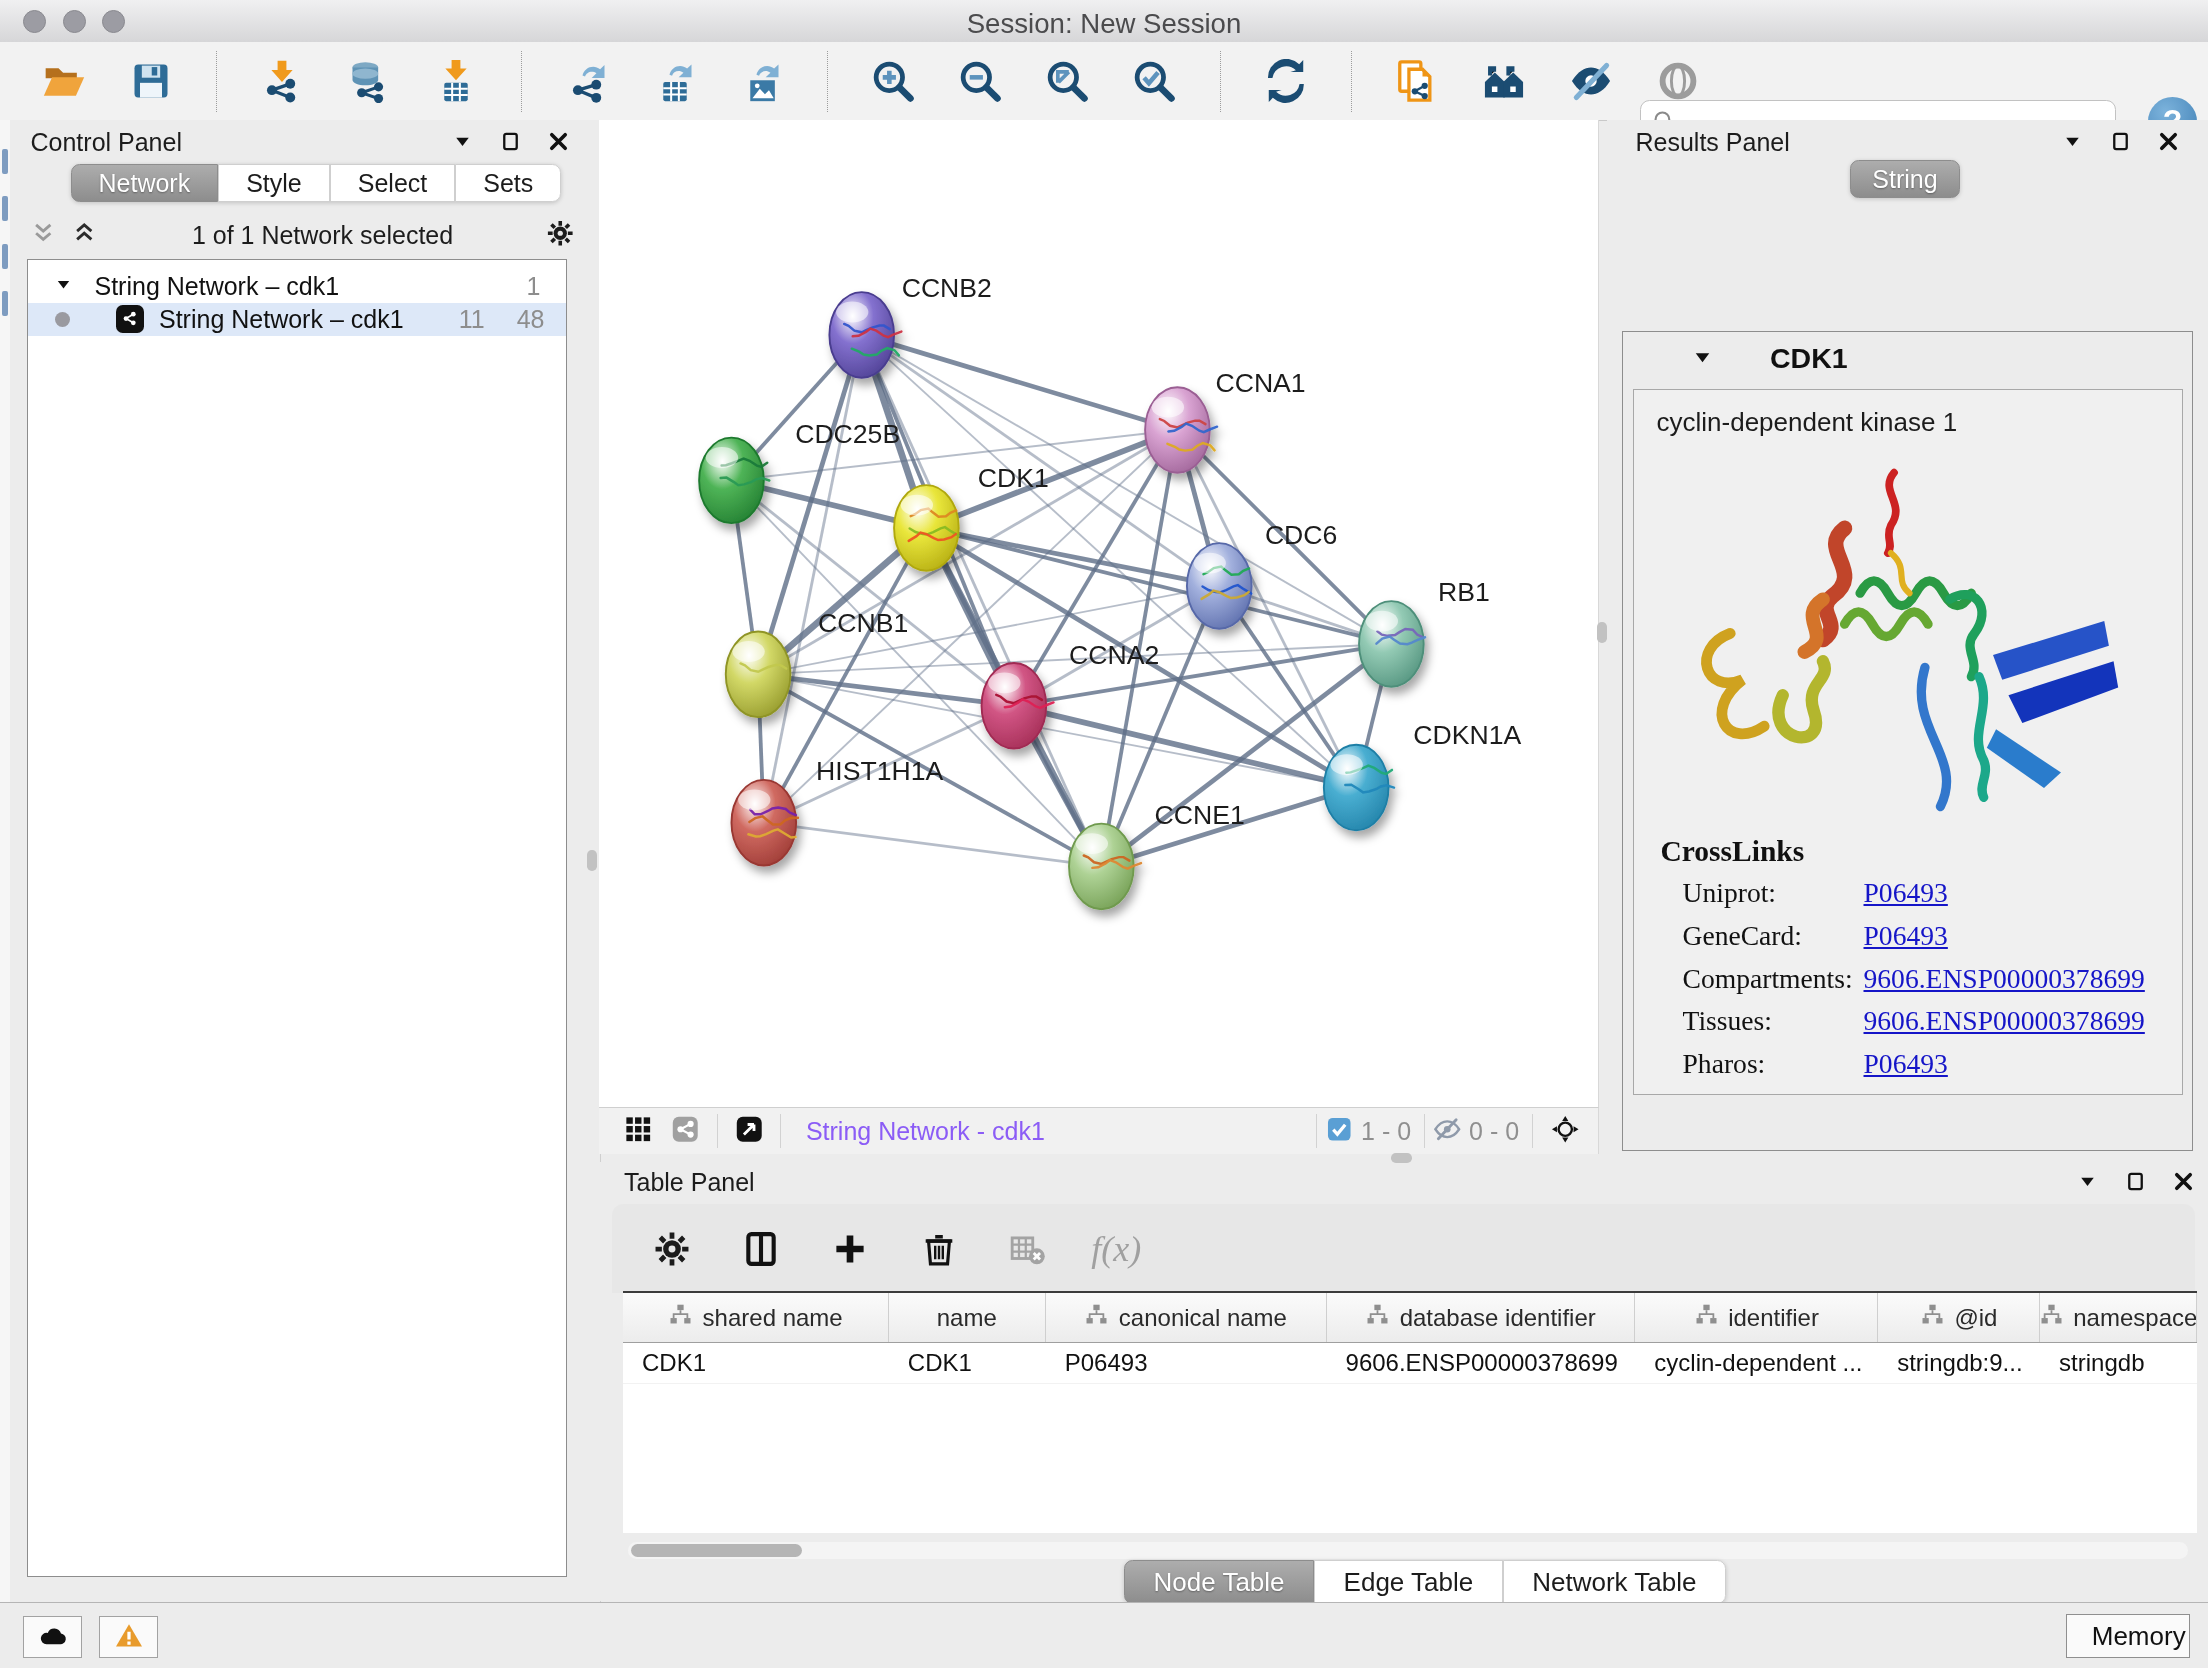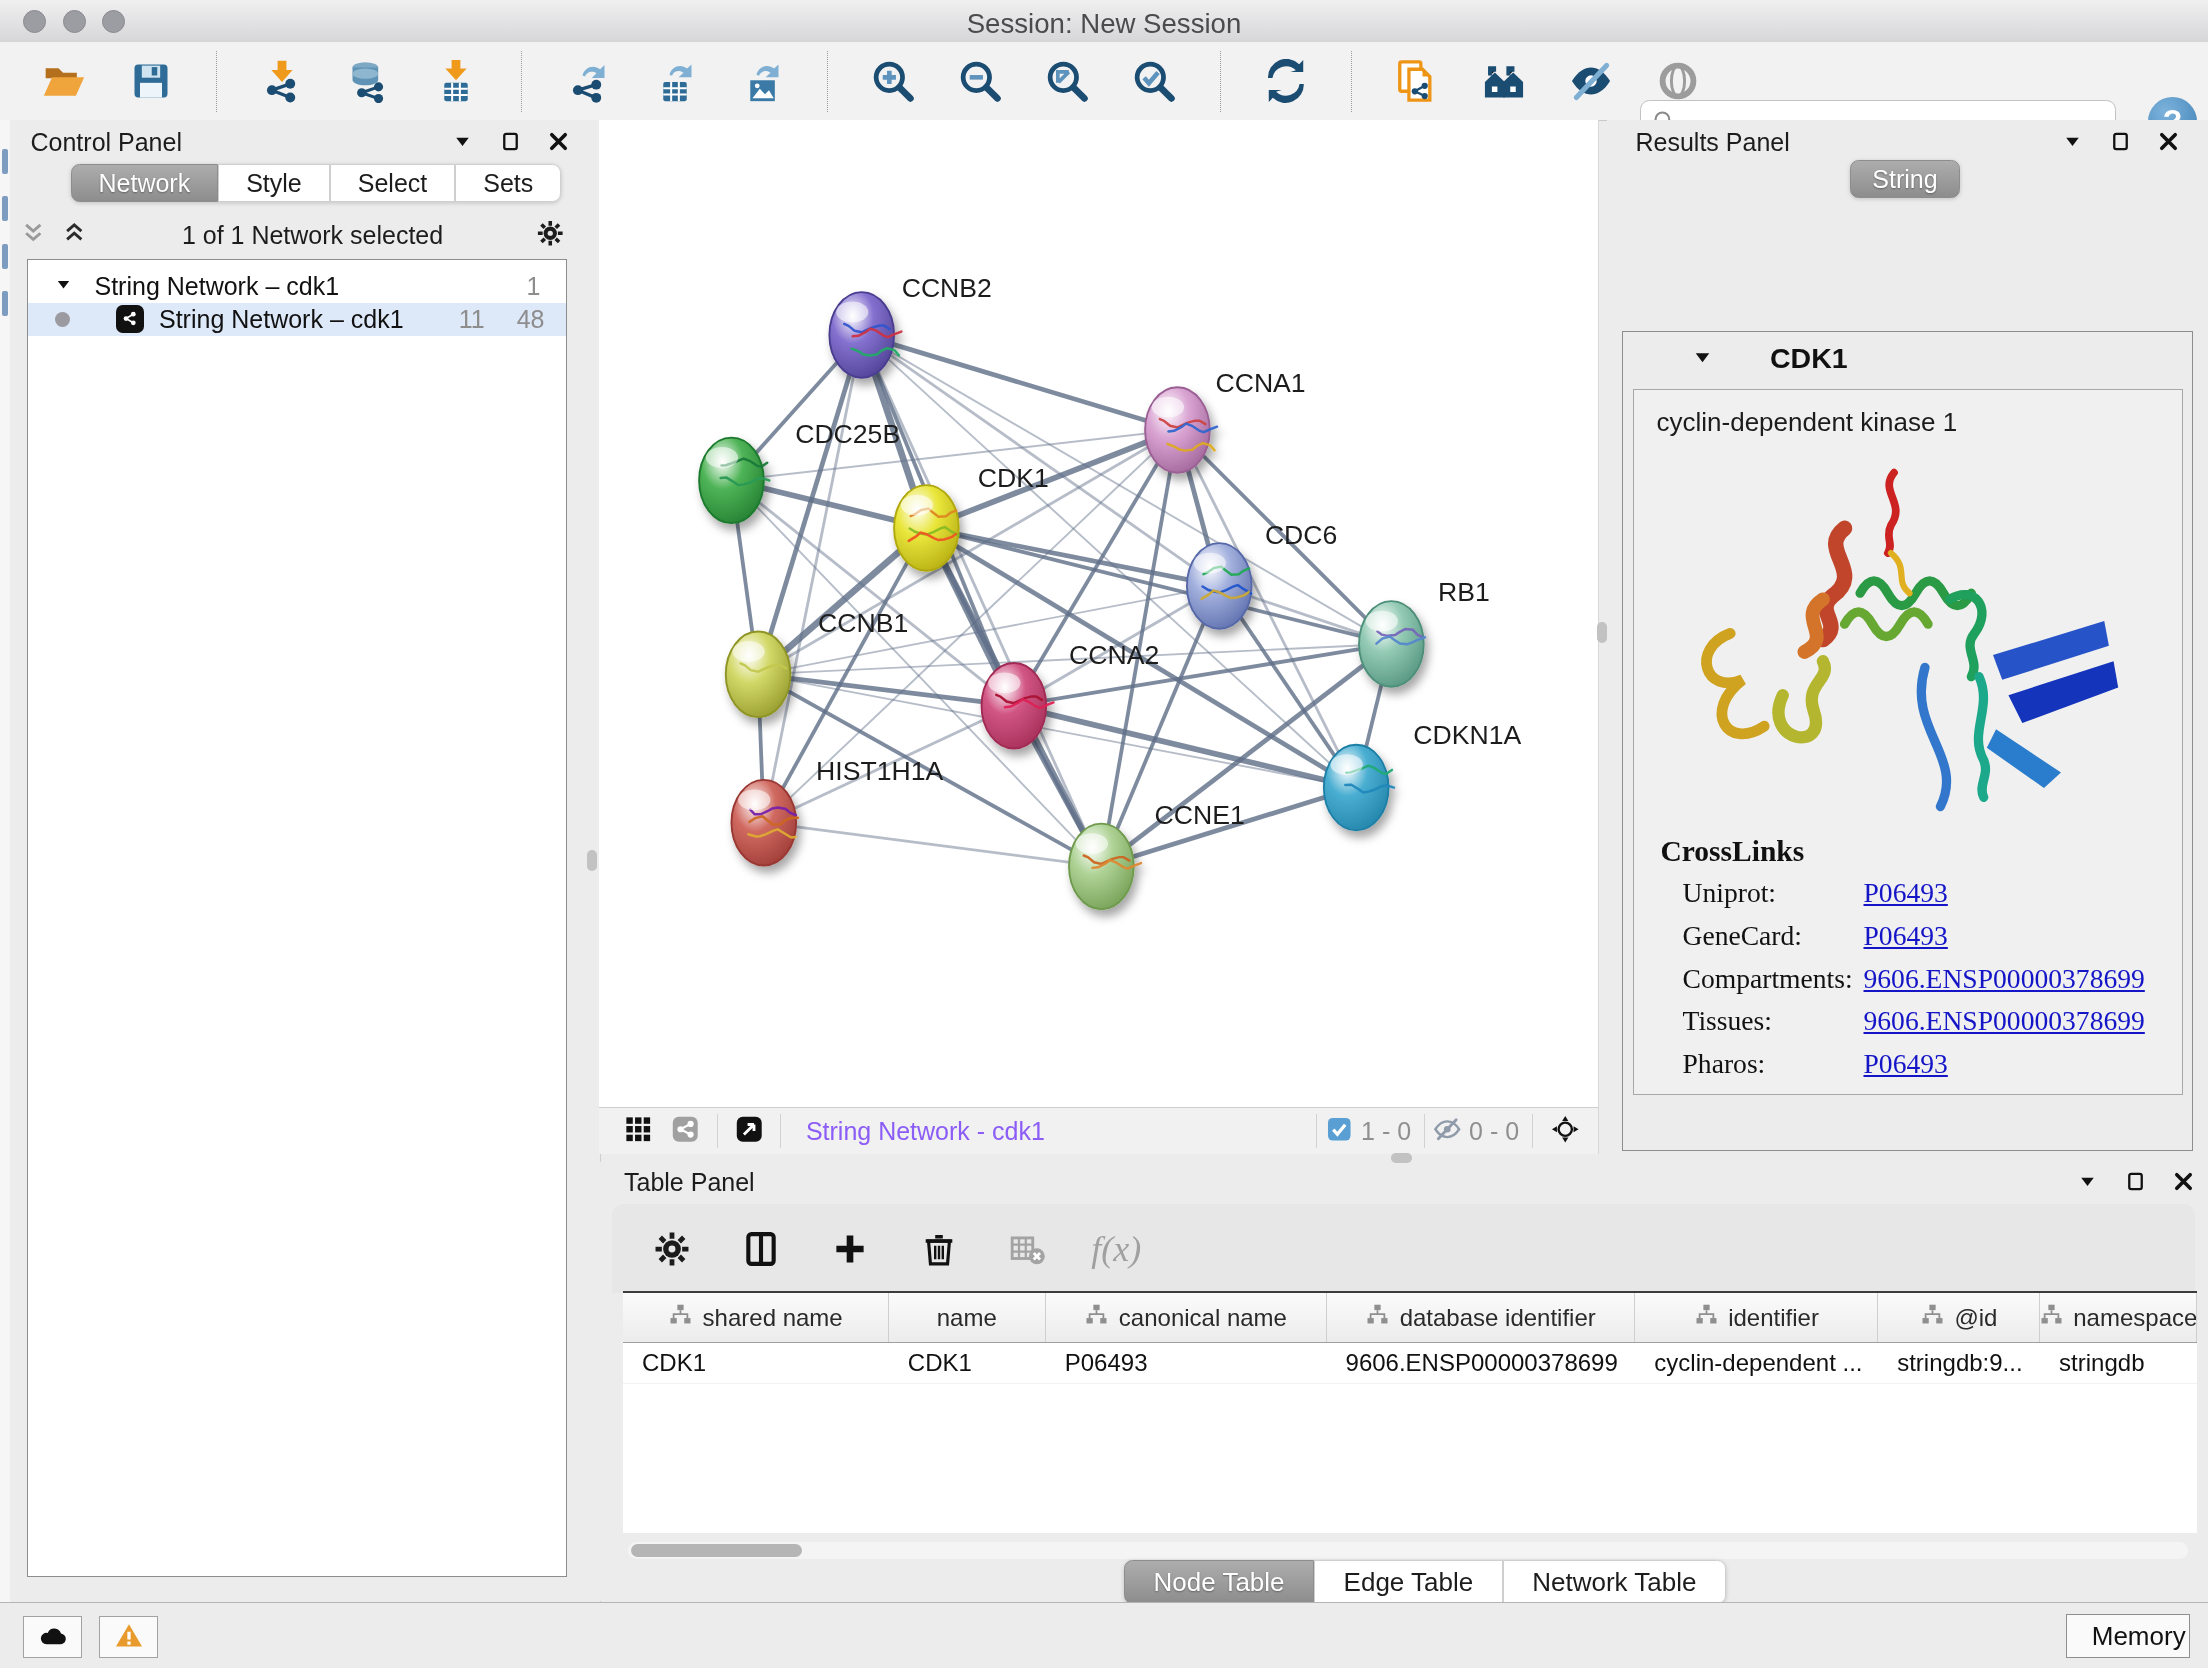--- a/index.html
+++ b/index.html
@@ -28,21 +28,21 @@
   .picons{position:absolute;display:flex;align-items:center;gap:25px;}
   .picons svg{width:23px;height:23px;}
   .tab{display:inline-flex;align-items:center;justify-content:center;height:38px;font-size:25px;border:1px solid #cfcfcf;background:#fff;color:#1c1c1c;box-sizing:border-box;}
   .tab.sel{background:linear-gradient(#adadad,#8d8d8d);color:#fff;border-color:#8d8d8d;text-shadow:0 1px 1.9px rgba(0,0,0,.35);}
   
   .ctrlpanel{left:9.5px;top:120px;width:590px;height:1482px;background:#ececec;border-right:1px solid #cfcfcf;}
   .ctabs{position:absolute;left:61px;top:44px;display:flex;filter:drop-shadow(0 1.9px 1.9px rgba(0,0,0,.18));}
   .ctabs .tab{padding:16px 27px;}
   .ctabs .tab:first-child{border-radius:8.6px 0 0 8.6px;}
   .ctabs .tab:last-child{border-radius:0 8.6px 8.6px 0;}
-  .subbar{position:absolute;left:9px;top:93px;width:552px;height:44px;display:flex;align-items:center;}
+  .subbar{position:absolute;left:19px;top:93px;width:552px;height:44px;display:flex;align-items:center;}
   .subbar svg{width:28.5px;height:28.5px;}
   .selstatus{flex:1;text-align:center;font-size:25px;color:#1c1c1c;}
   .treebox{position:absolute;left:17px;top:139px;width:538px;height:1316px;background:#fff;border:1px solid #8d8d8d;}
   .trow{position:relative;height:33px;display:flex;align-items:center;font-size:25px;color:#111;}
   .trow .cnt{color:#8d8d8d;}
   .trow.selrow{background:#dde8f8;}
   .dotmark{width:15px;height:15px;border-radius:50%;background:#9a9aa0;}
   .sharebadge{width:28.5px;height:28.5px;border-radius:6.7px;background:#111;display:flex;align-items:center;justify-content:center;}
   .sharebadge svg{width:19px;height:19px;}
   

